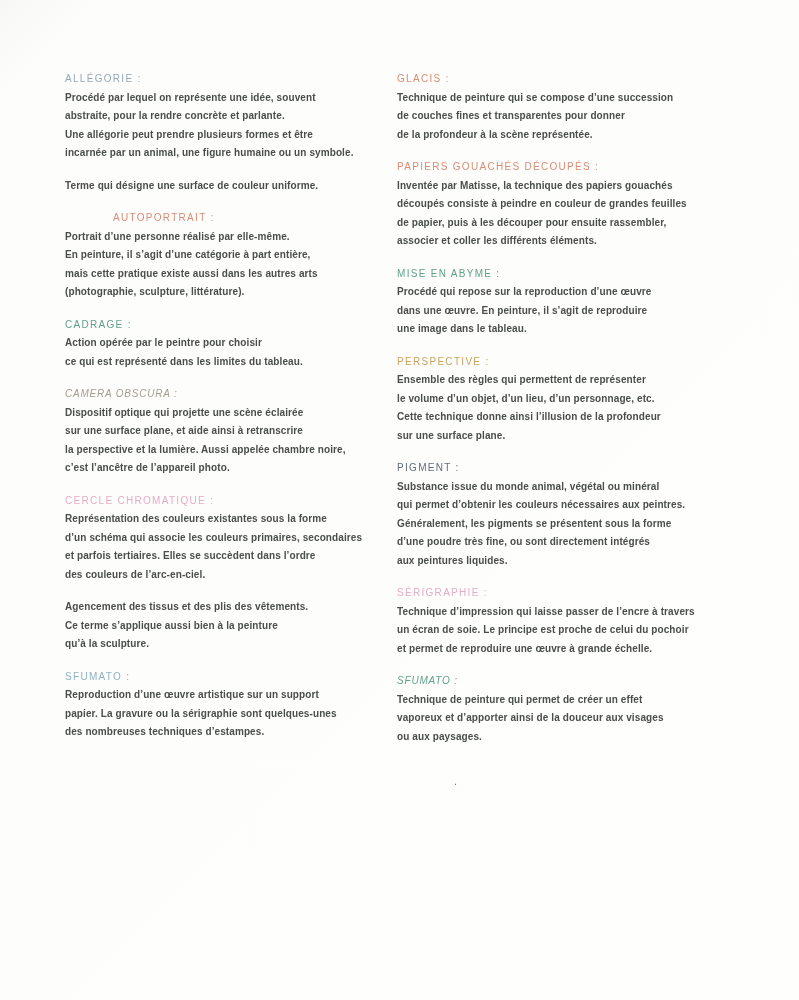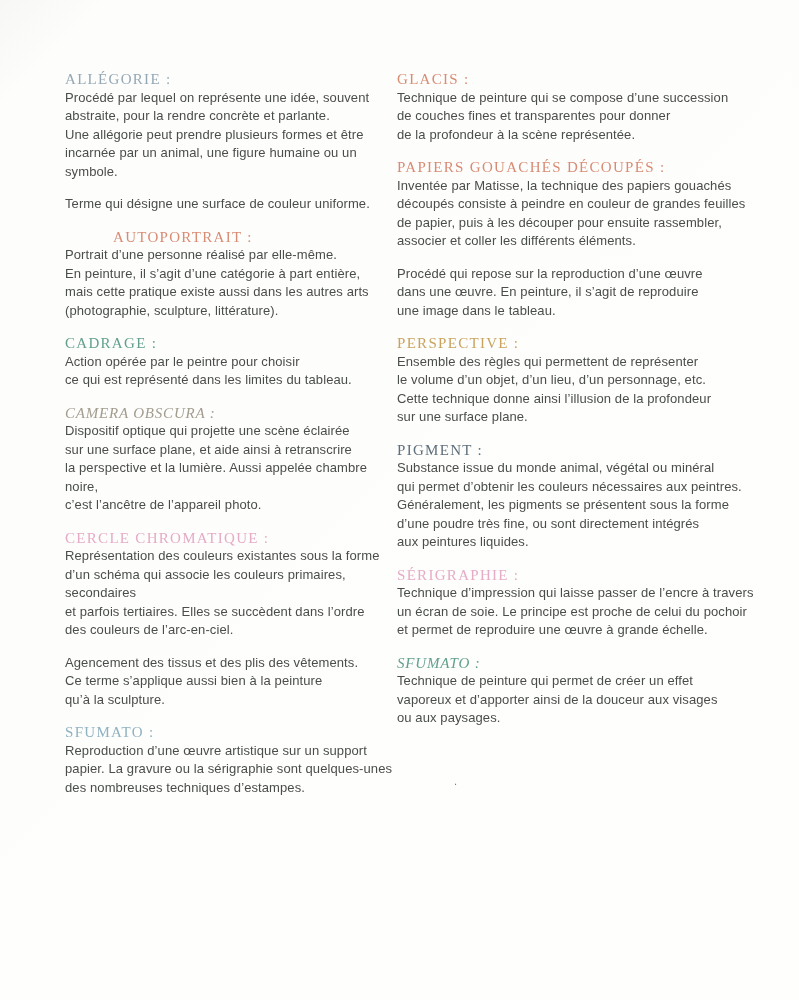--- a/index.html
+++ b/index.html
@@ -19,31 +19,30 @@
     position: absolute;
     left: 65px;
     top: 70px;
     display: flex;
     width: 700px;
   }
   .col { width: 332px; }
   .col-right { width: 368px; }
   .entry { margin-bottom: 14px; }
   .term {
-    font-size: 15px;
+    font-size: 10px;
     font-weight: 400;
     letter-spacing: 1.3px;
     line-height: 18.5px;
     white-space: nowrap;
-    font-family: Liberation Serif, serif;
   }
   .term.italic { font-style: italic; letter-spacing: 0.8px; }
   .definition {
-    font-size: 13px;
-    font-weight: 400;
+    font-size: 10px;
+    font-weight: 700;
     color: #4a4e4a;
     line-height: 18.5px;
     letter-spacing: 0.1px;
     white-space: pre-line;
   }
   .stray-mark {
     position: absolute;
     left: 454px;
     top: 775px;
     font-size: 11px;
@@ -121,20 +120,21 @@
 
   <section class="entry">
     <h3 class="term" style="color: rgb(217, 139, 116);">PAPIERS GOUACHÉS DÉCOUPÉS :</h3>
     <p class="definition">Inventée par Matisse, la technique des papiers gouachés
 découpés consiste à peindre en couleur de grandes feuilles
 de papier, puis à les découper pour ensuite rassembler,
 associer et coller les différents éléments.</p>
   </section>
 
   <section class="entry">
+    <h3 class="term" style="color: rgb(98, 160, 141);">MISE EN ABYME :</h3>
     <p class="definition">Procédé qui repose sur la reproduction d’une œuvre
 dans une œuvre. En peinture, il s’agit de reproduire
 une image dans le tableau.</p>
   </section>
 
   <section class="entry">
     <h3 class="term" style="color: rgb(201, 163, 94);">PERSPECTIVE :</h3>
     <p class="definition">Ensemble des règles qui permettent de représenter
 le volume d’un objet, d’un lieu, d’un personnage, etc.
 Cette technique donne ainsi l’illusion de la profondeur

